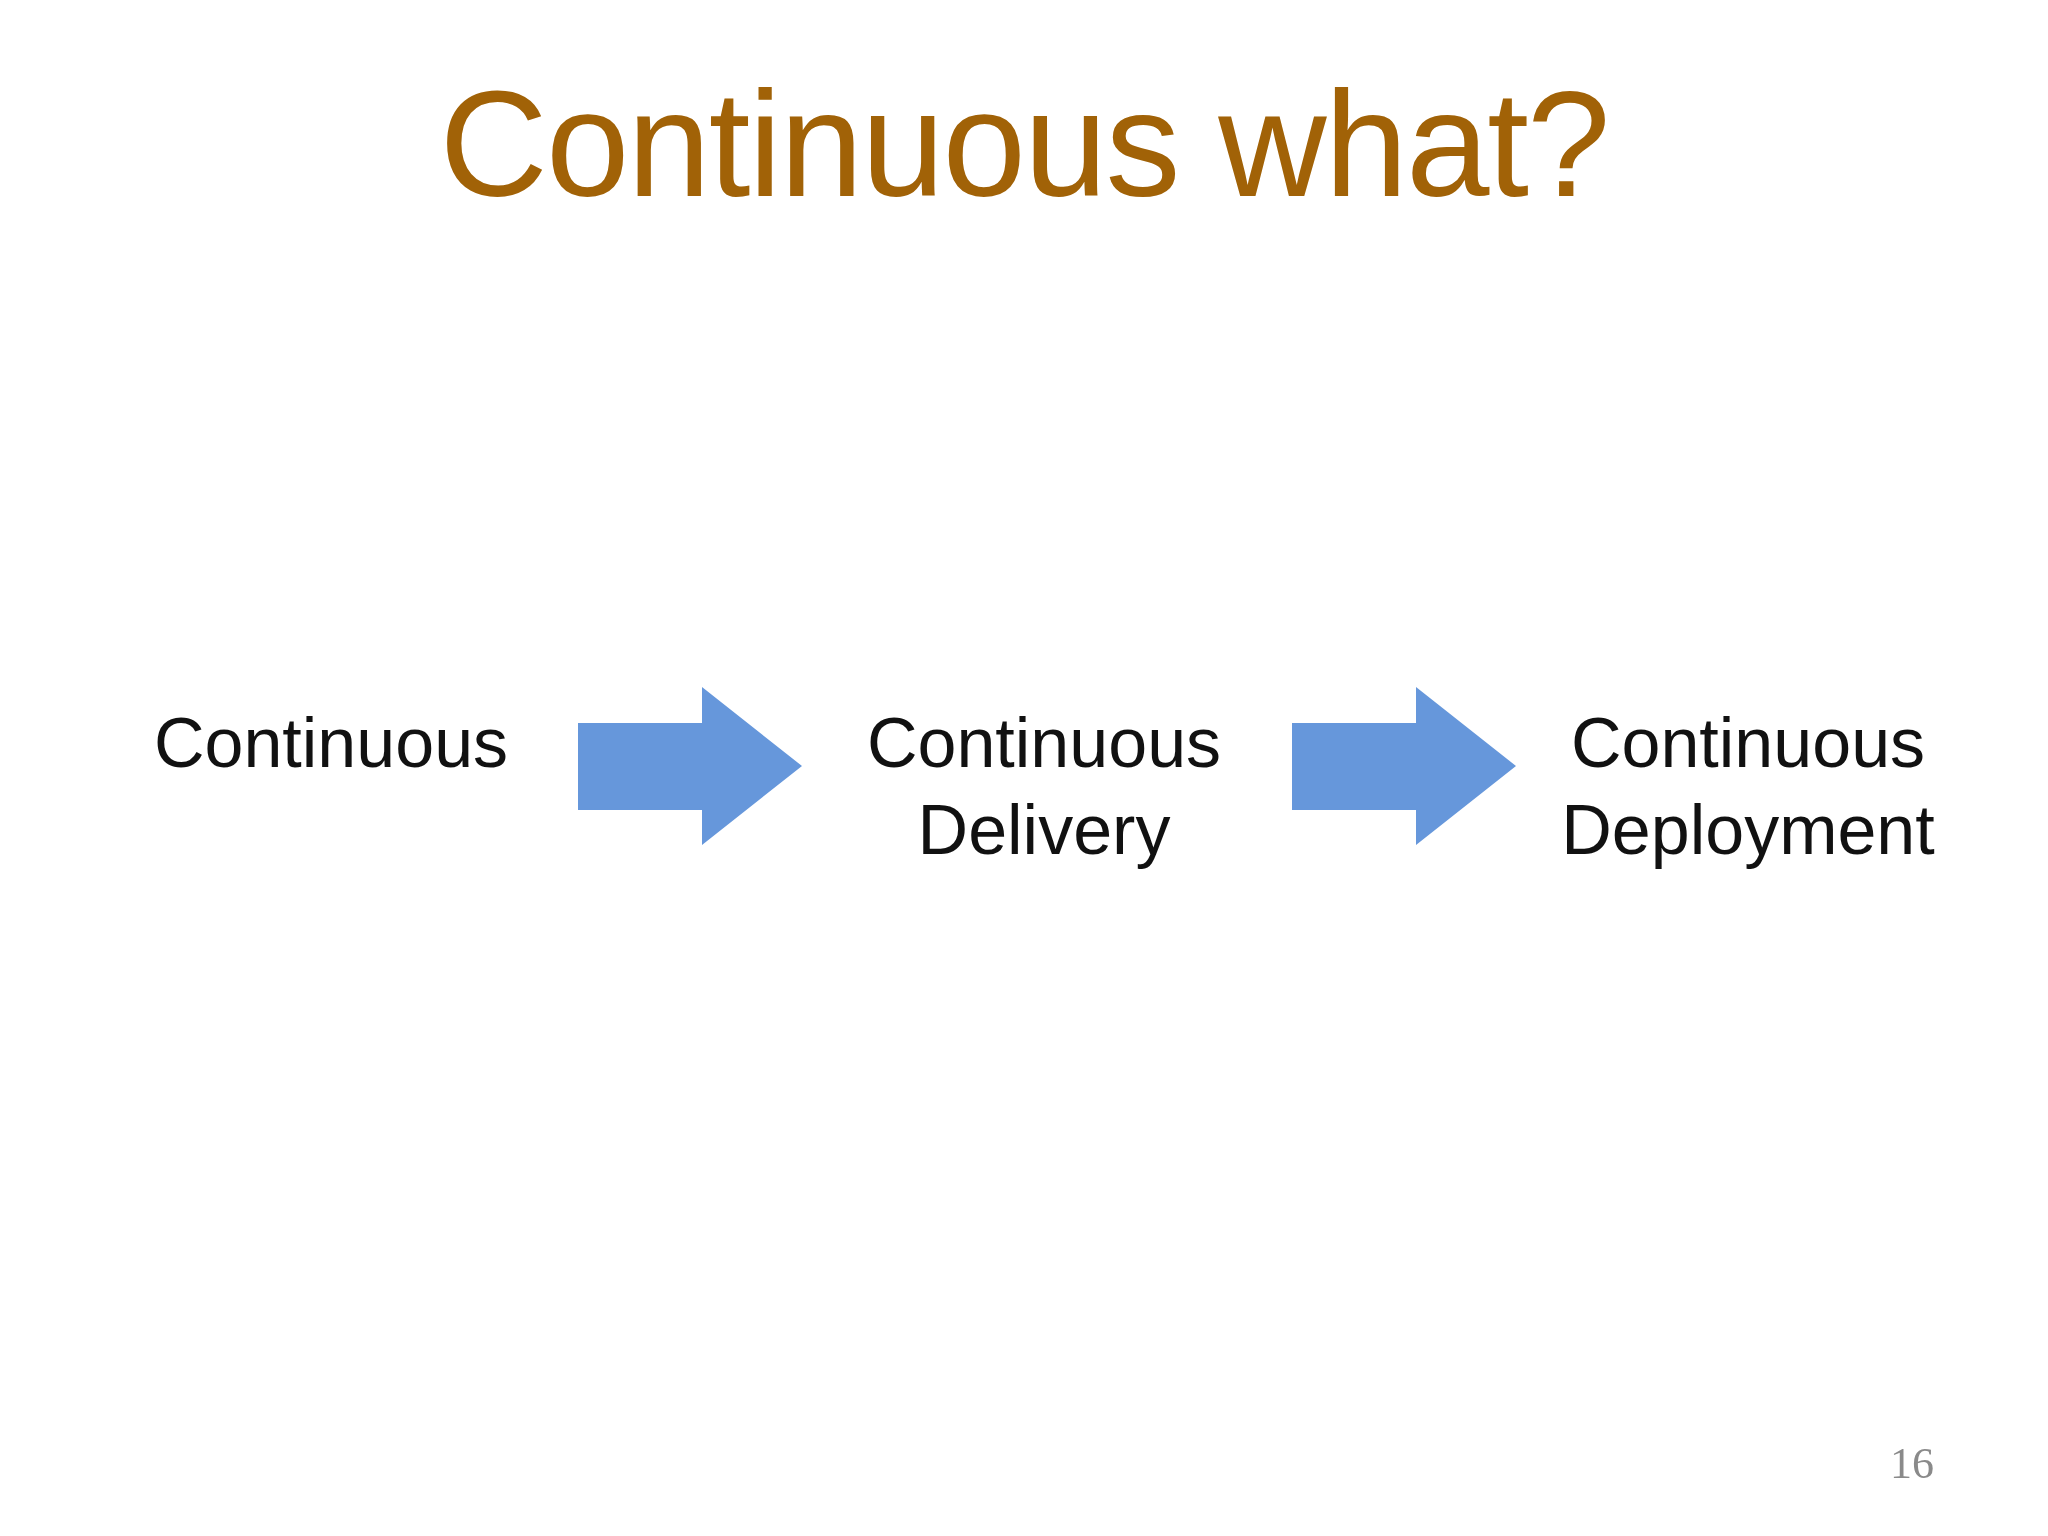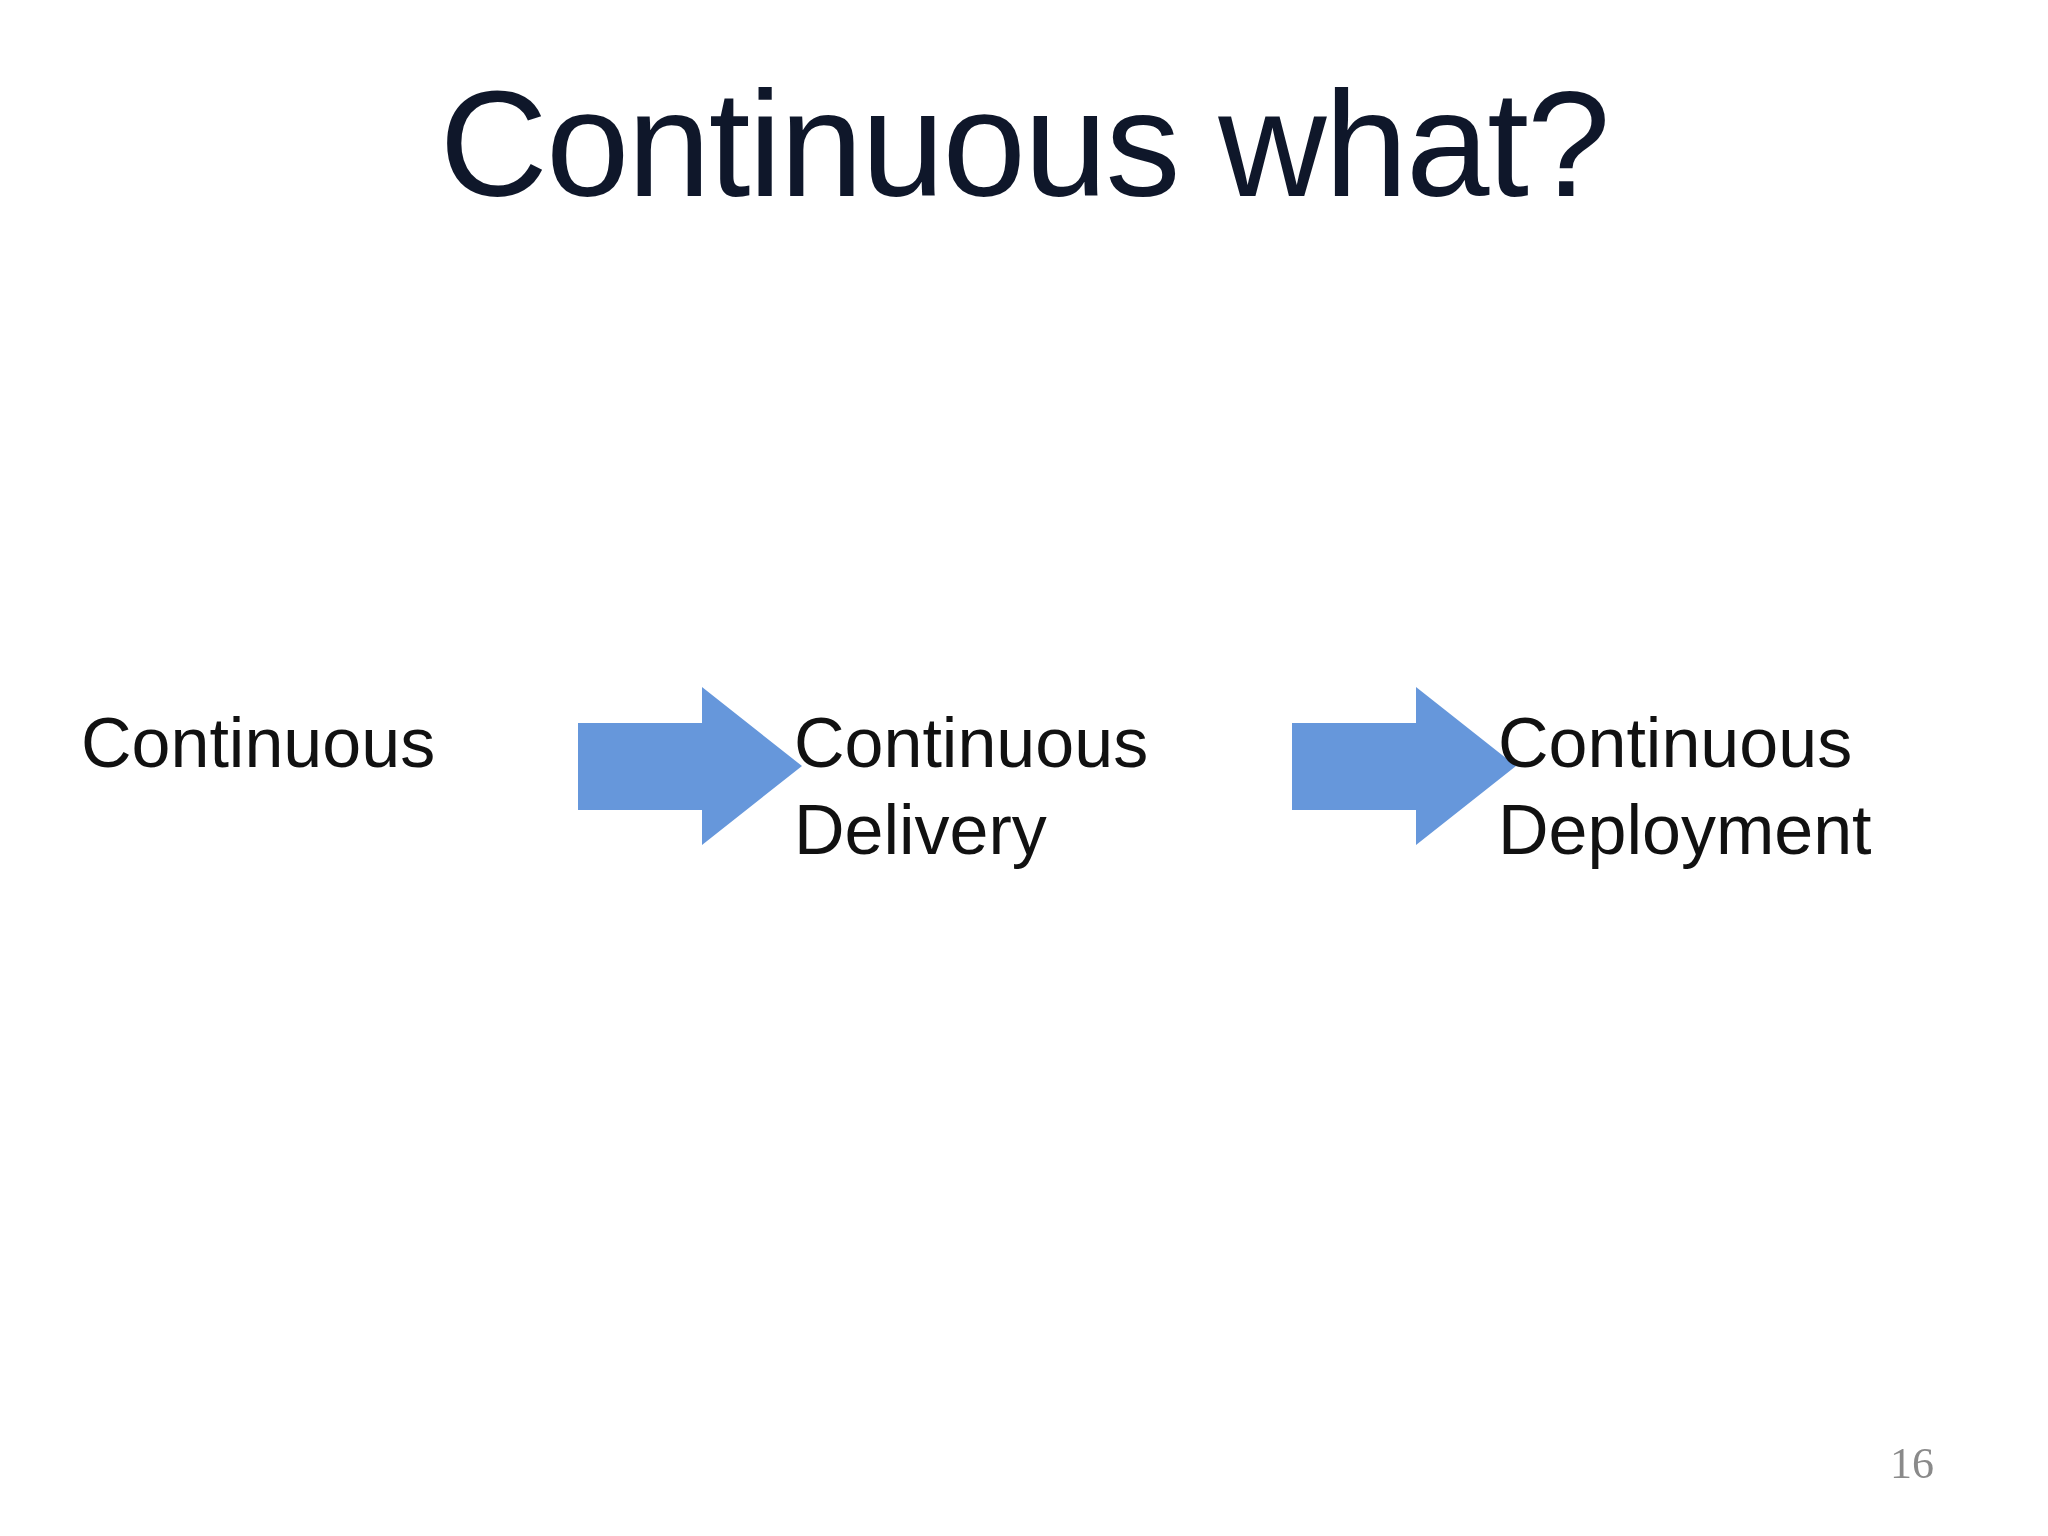--- a/index.html
+++ b/index.html
@@ -14,28 +14,29 @@
     width: 2048px; height: 1536px;
     background: #ffffff;
   }
   .slide-title {
     position: absolute;
     left: 0; top: 58px; width: 2048px;
     text-align: center;
     font-size: 150px;
     font-weight: 400;
     letter-spacing: -2px;
-    color: #0f172a;
+    color: #a16207;
     line-height: 1.15;
     white-space: nowrap;
   }
   .flow-step {
     position: absolute;
     top: 700px;
     width: 500px;
+    text-align: center;
     font-size: 70px;
     line-height: 87px;
     color: #111111;
     white-space: nowrap;
   }
   .step-1 { left: 81px; }
   .step-2 { left: 794px; }
   .step-3 { left: 1498px; }
   .arrow-icon {
     position: absolute;

